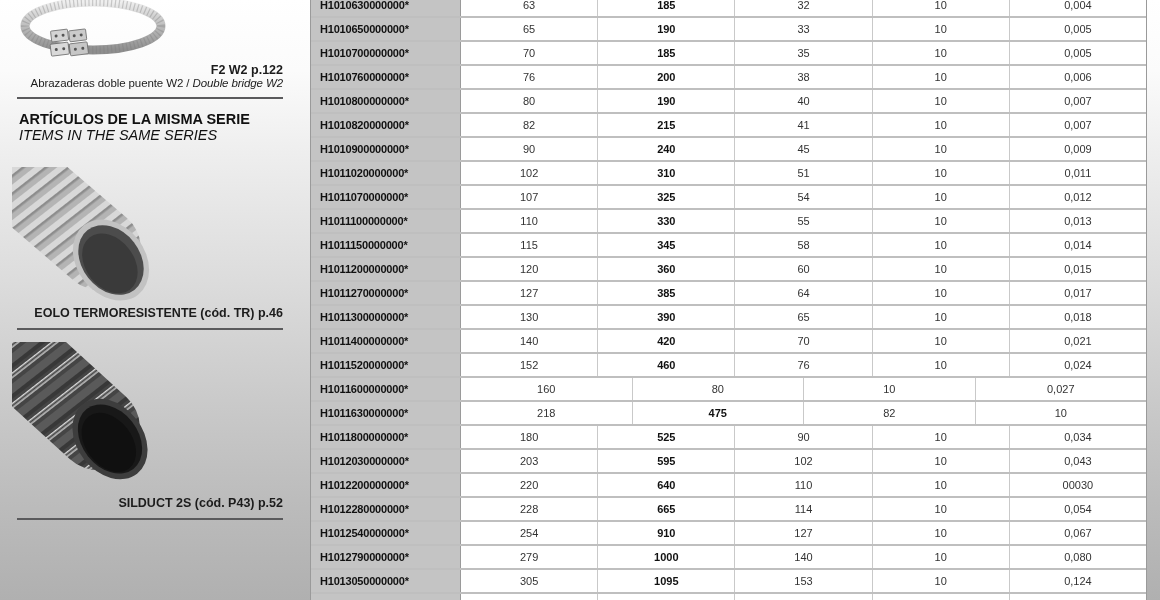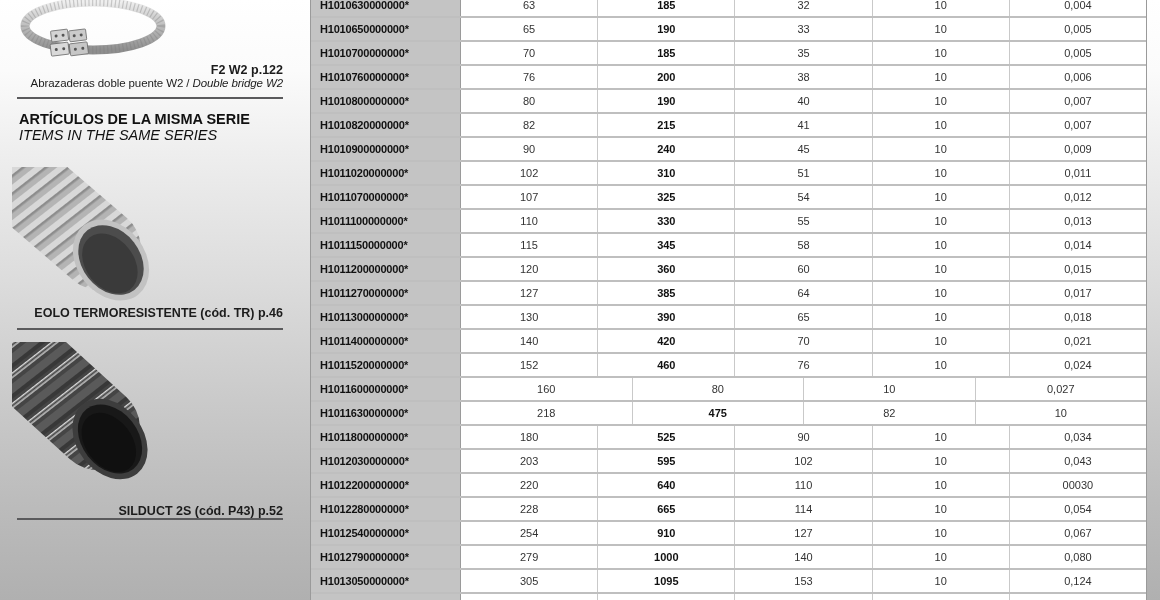--- a/index.html
+++ b/index.html
@@ -120,21 +120,21 @@
         </defs>
         <path d="M18,24 L86,86" stroke="url(#ridges2)" stroke-width="84" stroke-linecap="round" fill="none"></path>
         <g transform="rotate(-38 98 97)">
           <ellipse cx="98" cy="97" rx="33" ry="44" fill="#3d3d3d"></ellipse>
           <ellipse cx="98" cy="97" rx="28" ry="38" fill="#181818"></ellipse>
           <ellipse cx="95" cy="99" rx="23" ry="33" fill="#101010"></ellipse>
         </g>
       </svg>
     </div>
 
-    <div class="item-caption" style="top:496px;margin-top:8px;">SILDUCT 2S (cód. P43) p.52</div>
+    <div class="item-caption" style="top:496px;">SILDUCT 2S (cód. P43) p.52</div>
 
     <div class="divider" style="top:518px;"></div>
   </div>
 
   <div class="spec-table" id="spec-table">
       <div class="t-row">
         <div class="t-cell code">H1010630000000*</div>
         <div class="t-cell">63</div>
         <div class="t-cell bold">185</div>
         <div class="t-cell">32</div>

